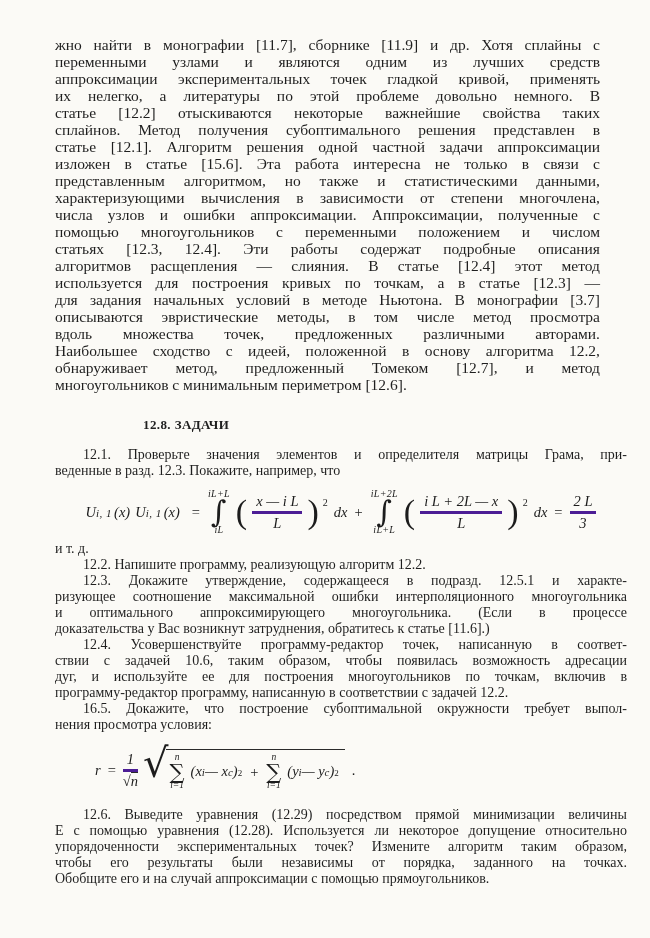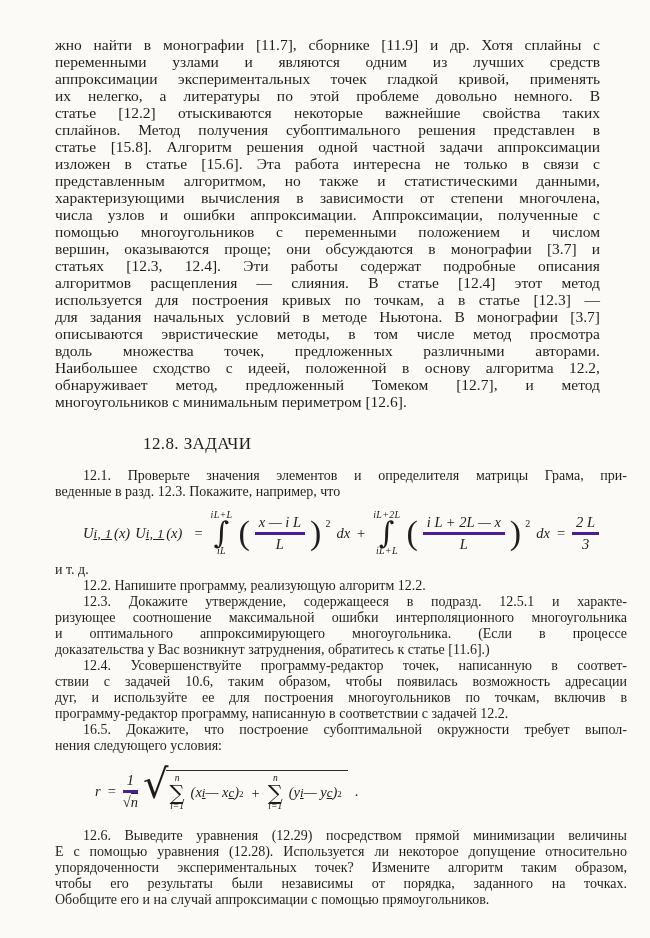--- a/index.html
+++ b/index.html
@@ -14,21 +14,21 @@
 
   
   .intro { width:545px; font-size:15.5px; line-height:17px; }
   .line { text-align:justify; text-align-last:justify; white-space:normal; }
   .par .line:last-of-type { text-align-last:left; }
   .intro .line:first-of-type { text-indent:0; }
 
   
   .heading {
     margin:24px 0 14px 88px;
-    font-size:17px; font-weight:normal; letter-spacing:0.4px;
+    font-size:13px; font-weight:bold; letter-spacing:0.4px;
   }
 
   
   .problems { width:572px; font-size:14px; line-height:16px; }
   .problems .par .line:first-of-type { text-indent:28px; }
   .etc { text-align:right; text-align-last:left; }
 
   
   .formula {
     display:flex; align-items:center; gap:5px;
@@ -50,45 +50,44 @@
   .bigp { font-size:34px; line-height:0; font-style:normal; }
   .sq { font-size:10px; position:relative; top:-9px; left:-1px; font-style:normal; }
   .bigop { display:inline-flex; flex-direction:column; align-items:center; line-height:1; }
   .bigop .lim { font-size:9.5px; font-style:italic; }
   .ssym { font-size:21px; line-height:0.9; font-style:normal; font-family:"DejaVu Serif",serif; }
   .rad { display:inline-flex; align-items:flex-start; }
   .rad-sign { font-size:40px; line-height:0.8; font-style:normal; margin:-2px -3px 0 0; font-family:"DejaVu Serif",serif; }
   .rad-body { display:inline-flex; align-items:center; gap:6px; border-top:1.4px solid #2a2a2a; padding:3px 6px 0 4px; }
   .mrow { display:inline-flex; align-items:baseline; }
   .it { font-style:italic; }
-  .mrow sub { font-size:13px; vertical-align:-3px; font-style:italic;text-decoration:underline; }
+  .mrow sub { font-size:11px; vertical-align:-3px; font-style:italic; }
   .mrow sup { font-size:9px; vertical-align:7px; font-style:normal; }
   .ovl { border-top:1px solid #2a2a2a; }
 </style>
 </head>
 <body style="background: rgb(251, 250, 246);">
 
 <div class="page" style="color: rgb(31, 31, 31); border-radius: 20px;">
   <div class="content">
 
     <div class="intro par">
 
     <div class="line">жно найти в монографии [11.7], сборнике [11.9] и др. Хотя сплайны с</div>
         <div class="line">переменными узлами и являются одним из лучших средств</div>
         <div class="line">аппроксимации экспериментальных точек гладкой кривой, применять</div>
         <div class="line">их нелегко, а литературы по этой проблеме довольно немного. В</div>
         <div class="line">статье [12.2] отыскиваются некоторые важнейшие свойства таких</div>
         <div class="line">сплайнов. Метод получения субоптимального решения представлен в</div>
-        <div class="line">статье [15.8]. Алгоритм решения одной частной задачи аппроксимации</div>
+        <div class="line">статье [12.1]. Алгоритм решения одной частной задачи аппроксимации</div>
         <div class="line">изложен в статье [15.6]. Эта работа интересна не только в связи с</div>
         <div class="line">представленным алгоритмом, но также и статистическими данными,</div>
         <div class="line">характеризующими вычисления в зависимости от степени многочлена,</div>
         <div class="line">числа узлов и ошибки аппроксимации. Аппроксимации, полученные с</div>
         <div class="line">помощью многоугольников с переменными положением и числом</div>
-        <div class="line">вершин, оказываются проще; они обсуждаются в монографии [3.7] и</div>
         <div class="line">статьях [12.3, 12.4]. Эти работы содержат подробные описания</div>
         <div class="line">алгоритмов расщепления — слияния. В статье [12.4] этот метод</div>
         <div class="line">используется для построения кривых по точкам, а в статье [12.3] —</div>
         <div class="line">для задания начальных условий в методе Ньютона. В монографии [3.7]</div>
         <div class="line">описываются эвристические методы, в том числе метод просмотра</div>
         <div class="line">вдоль множества точек, предложенных различными авторами.</div>
         <div class="line">Наибольшее сходство с идеей, положенной в основу алгоритма 12.2,</div>
         <div class="line">обнаруживает метод, предложенный Томеком [12.7], и метод</div>
         <div class="line">многоугольников с минимальным периметром [12.6].</div>
       </div>
@@ -166,21 +165,21 @@
 
       <div class="line">12.4. Усовершенствуйте программу-редактор точек, написанную в соответ-</div>
           <div class="line">ствии с задачей 10.6, таким образом, чтобы появилась возможность адресации</div>
           <div class="line">дуг, и используйте ее для построения многоугольников по точкам, включив в</div>
           <div class="line">программу-редактор программу, написанную в соответствии с задачей 12.2.</div>
         </div>
 
       <div class="par">
 
       <div class="line">16.5. Докажите, что построение субоптимальной окружности требует выпол-</div>
-          <div class="line">нения следующего условия:</div>
+          <div class="line">нения просмотра условия:</div>
         </div>
 
       <div class="formula f2">
         <span class="mi">r</span>
         <span class="mo">=</span>
         <span class="frac">
           <span class="num">1</span>
           <span class="den"><span>√</span><span class="ovl">n</span></span>
         </span>
         <span class="rad">

